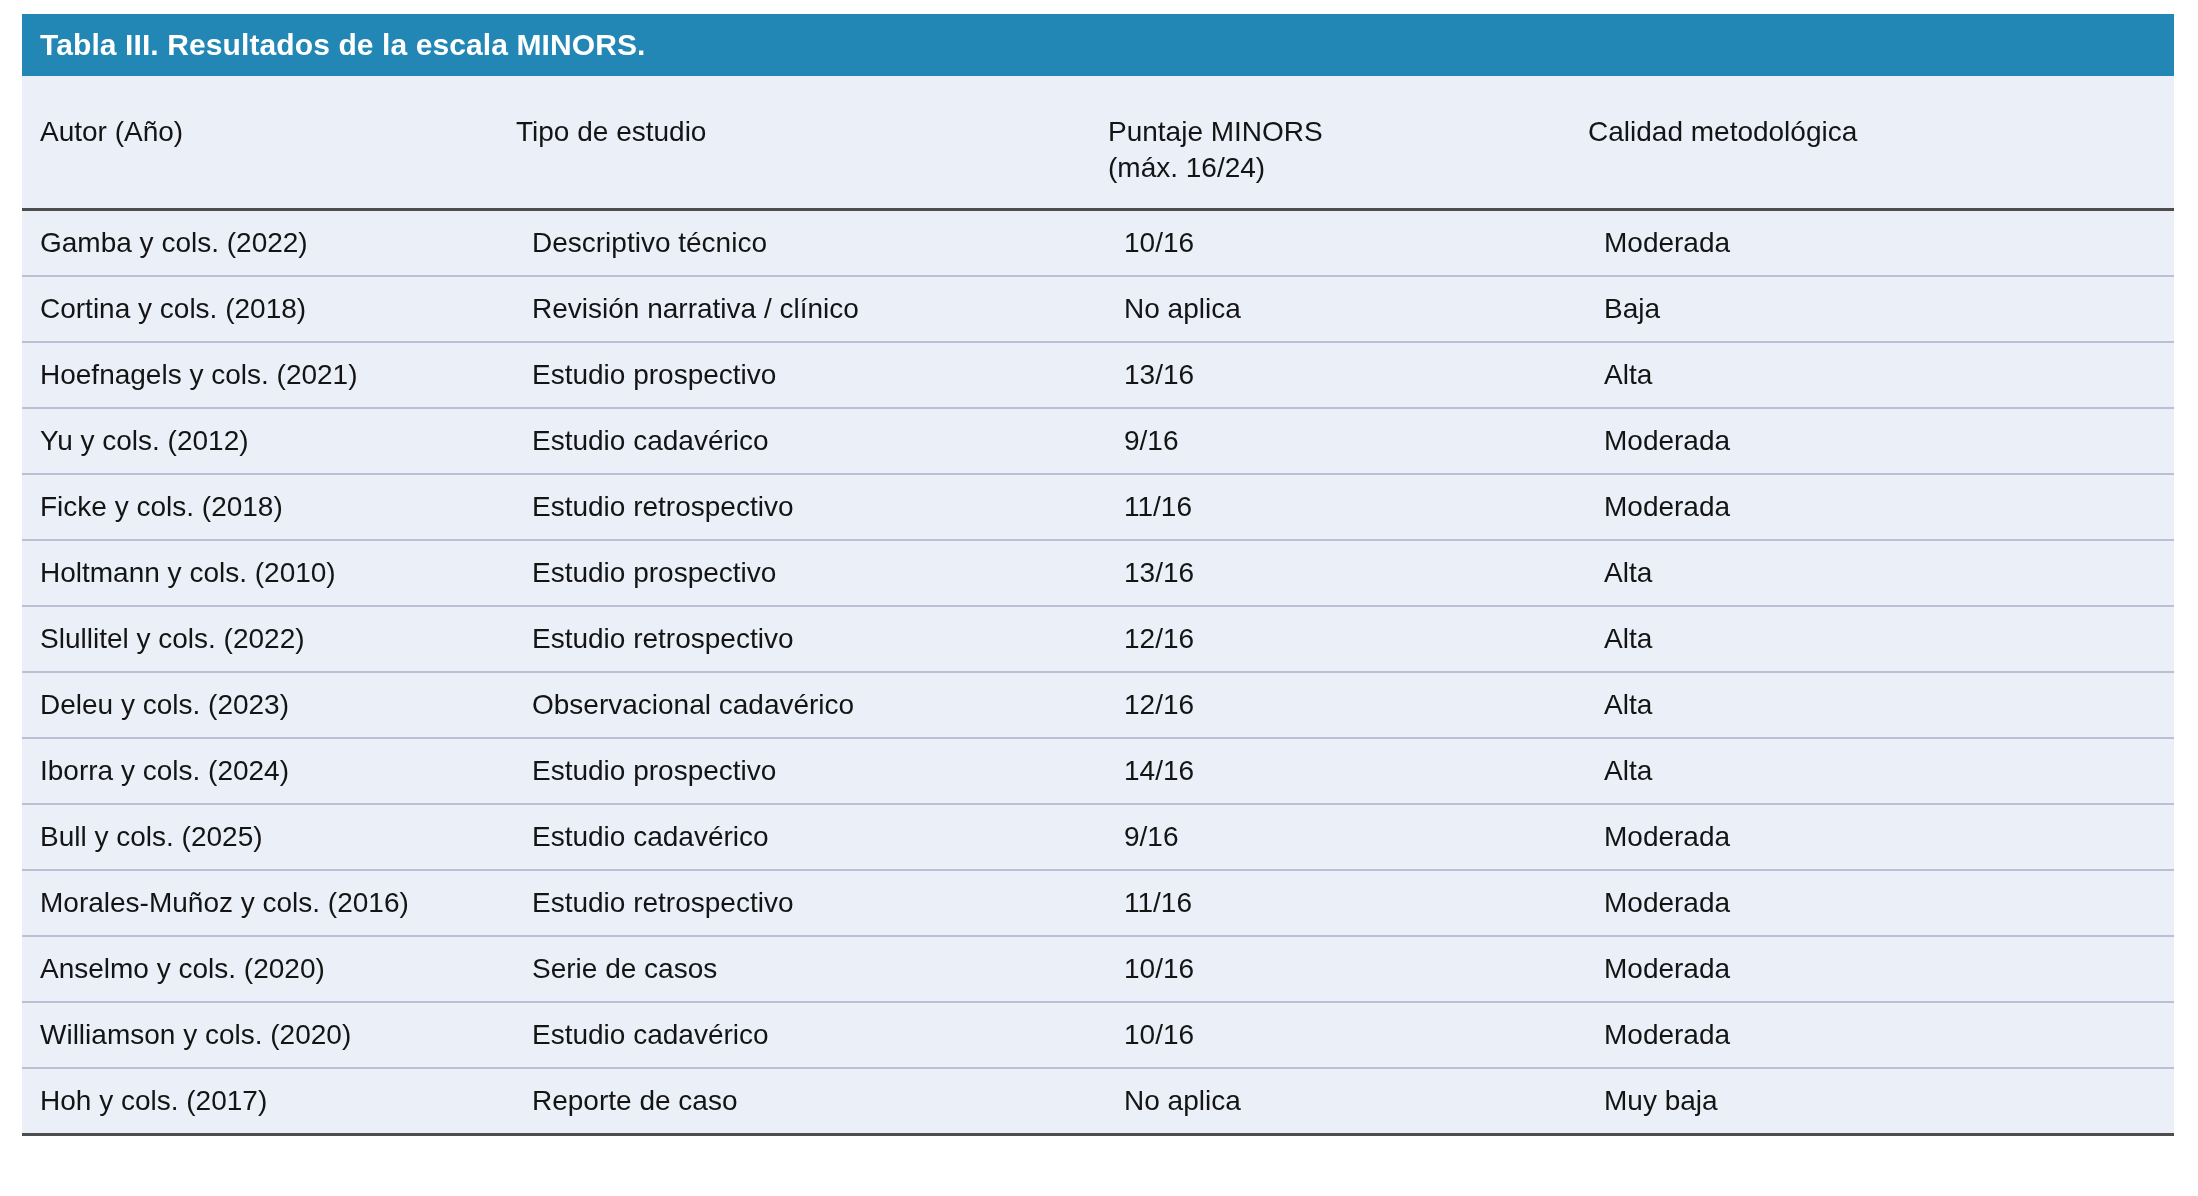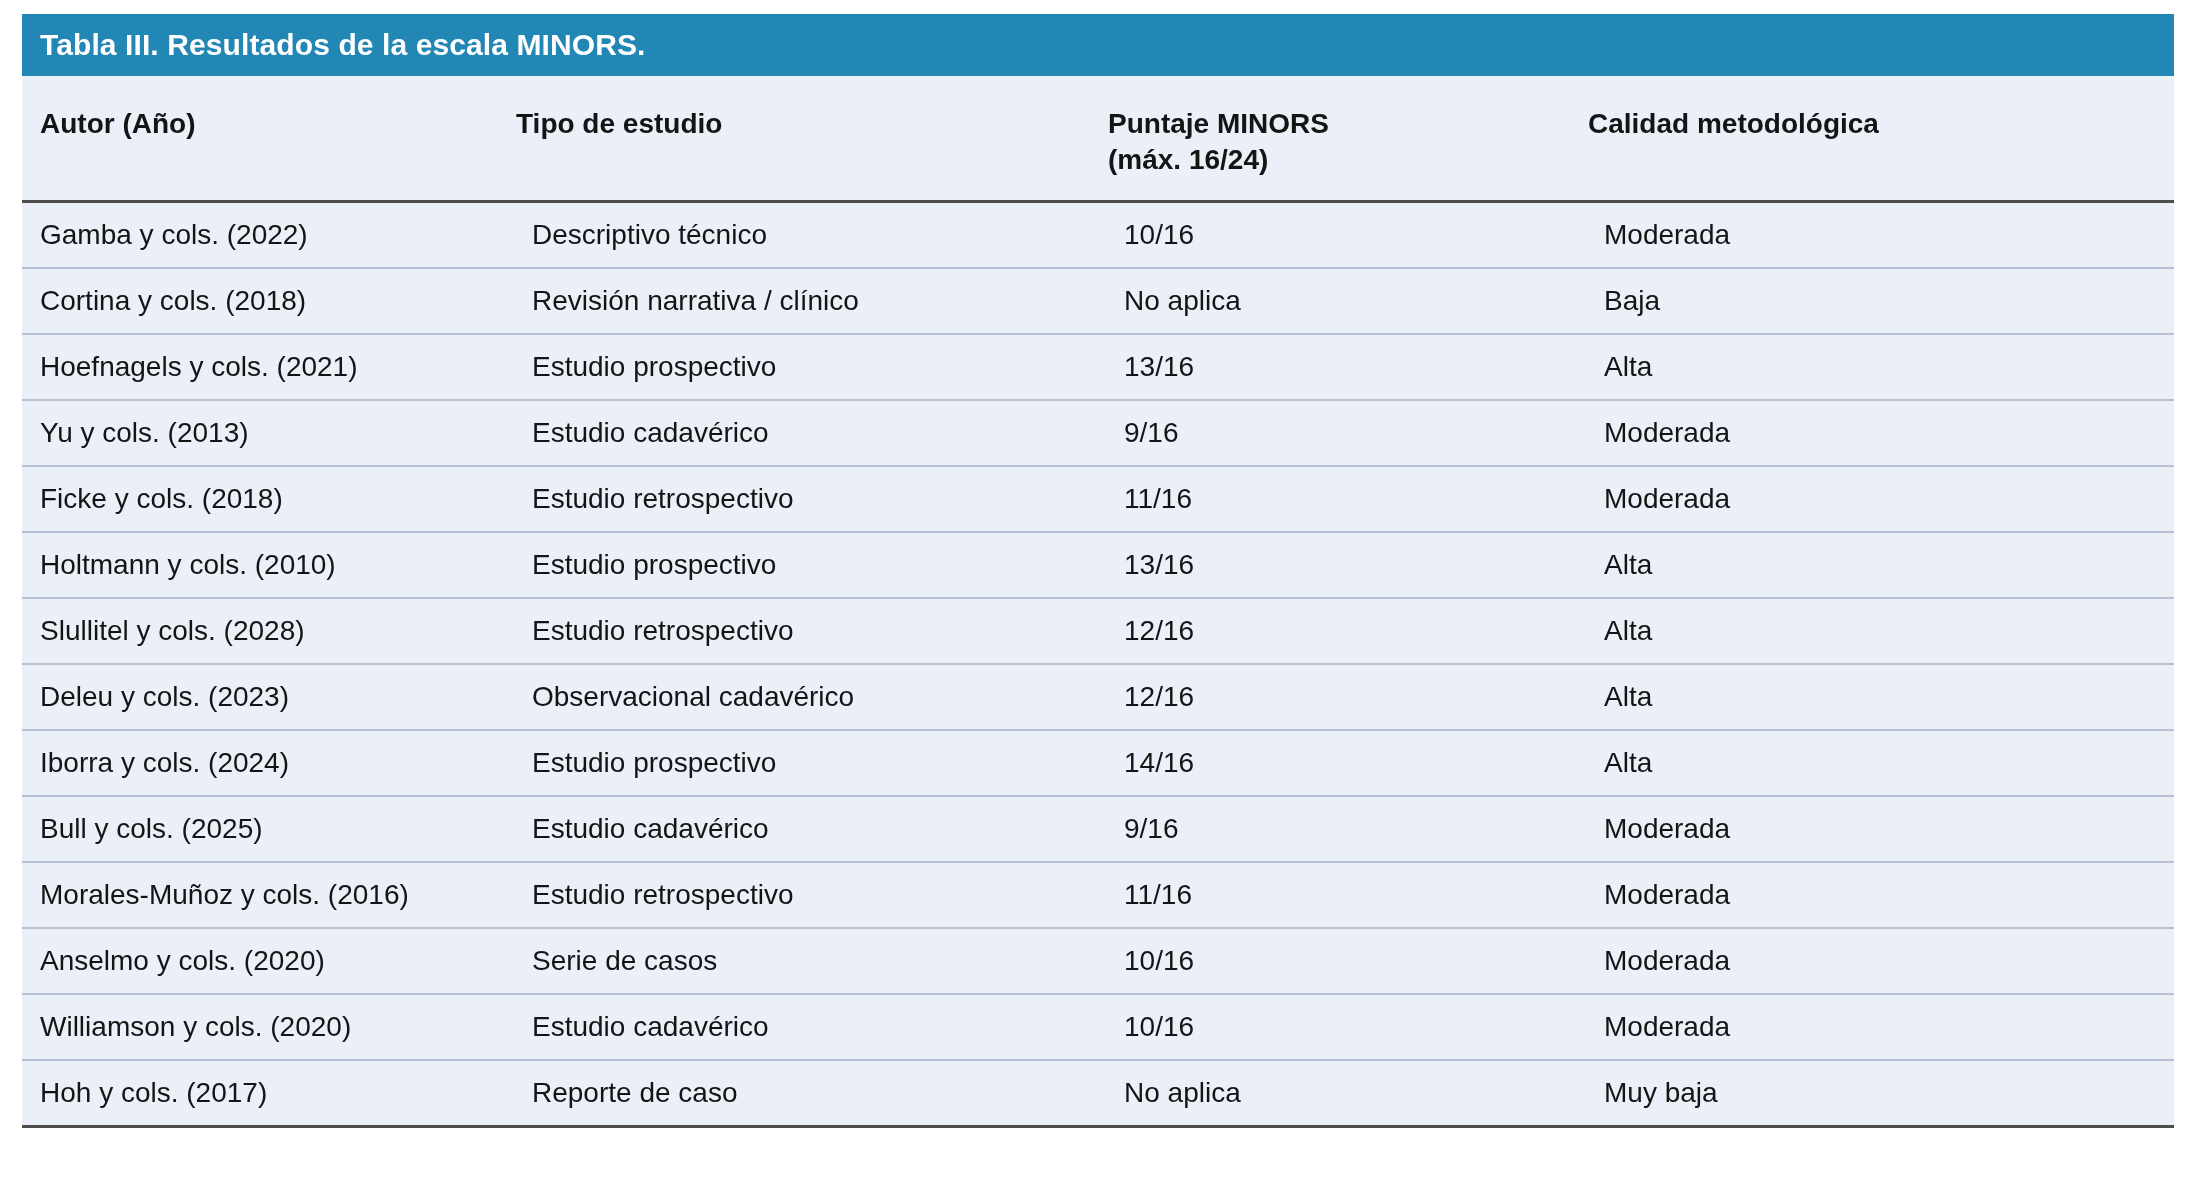--- a/index.html
+++ b/index.html
@@ -31,23 +31,23 @@
     font-size: 30px;
     font-weight: bold;
     letter-spacing: 0.1px;
     padding: 14px 0 14px 18px;
     box-sizing: border-box;
   }
   thead th {
     background: #eaeff8;
     text-align: left;
     font-size: 28px;
-    font-weight: bold;
+    font-weight: normal;
     color: #141414;
-    padding: 30px 0 22px 0;
+    padding: 38px 0 22px 0;
     vertical-align: top;
     line-height: 1.28;
     border-bottom: 3px solid #4d4d4d;
   }
   thead th .hdr-line2 {
     display: block;
   }
   col.c1 { width: 494px; }
   col.c2 { width: 592px; }
   col.c3 { width: 480px; }
@@ -112,39 +112,39 @@
         <td>No aplica</td>
         <td>Baja</td>
       </tr>
       <tr>
         <td class="col1">Hoefnagels y cols. (2021)</td>
         <td>Estudio prospectivo</td>
         <td>13/16</td>
         <td>Alta</td>
       </tr>
       <tr>
-        <td class="col1">Yu y cols. (2013)</td>
+        <td class="col1">Yu y cols. (2012)</td>
         <td>Estudio cadavérico</td>
         <td>9/16</td>
         <td>Moderada</td>
       </tr>
       <tr>
         <td class="col1">Ficke y cols. (2018)</td>
         <td>Estudio retrospectivo</td>
         <td>11/16</td>
         <td>Moderada</td>
       </tr>
       <tr>
         <td class="col1">Holtmann y cols. (2010)</td>
         <td>Estudio prospectivo</td>
         <td>13/16</td>
         <td>Alta</td>
       </tr>
       <tr>
-        <td class="col1">Slullitel y cols. (2028)</td>
+        <td class="col1">Slullitel y cols. (2022)</td>
         <td>Estudio retrospectivo</td>
         <td>12/16</td>
         <td>Alta</td>
       </tr>
       <tr>
         <td class="col1">Deleu y cols. (2023)</td>
         <td>Observacional cadavérico</td>
         <td>12/16</td>
         <td>Alta</td>
       </tr>

